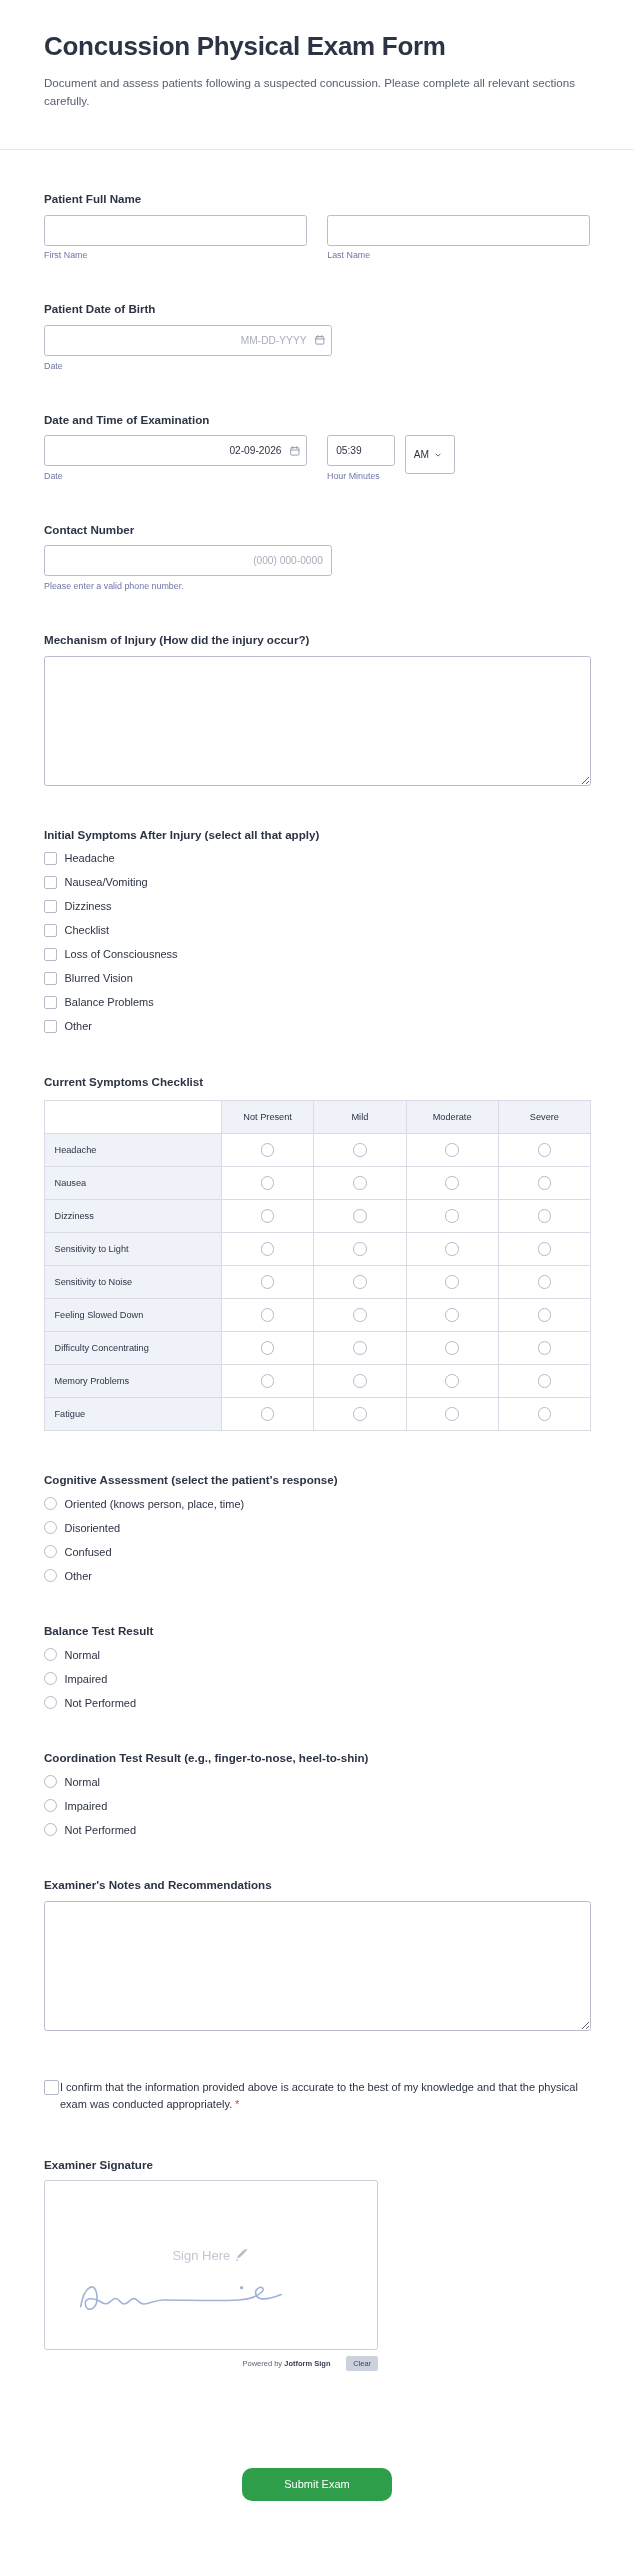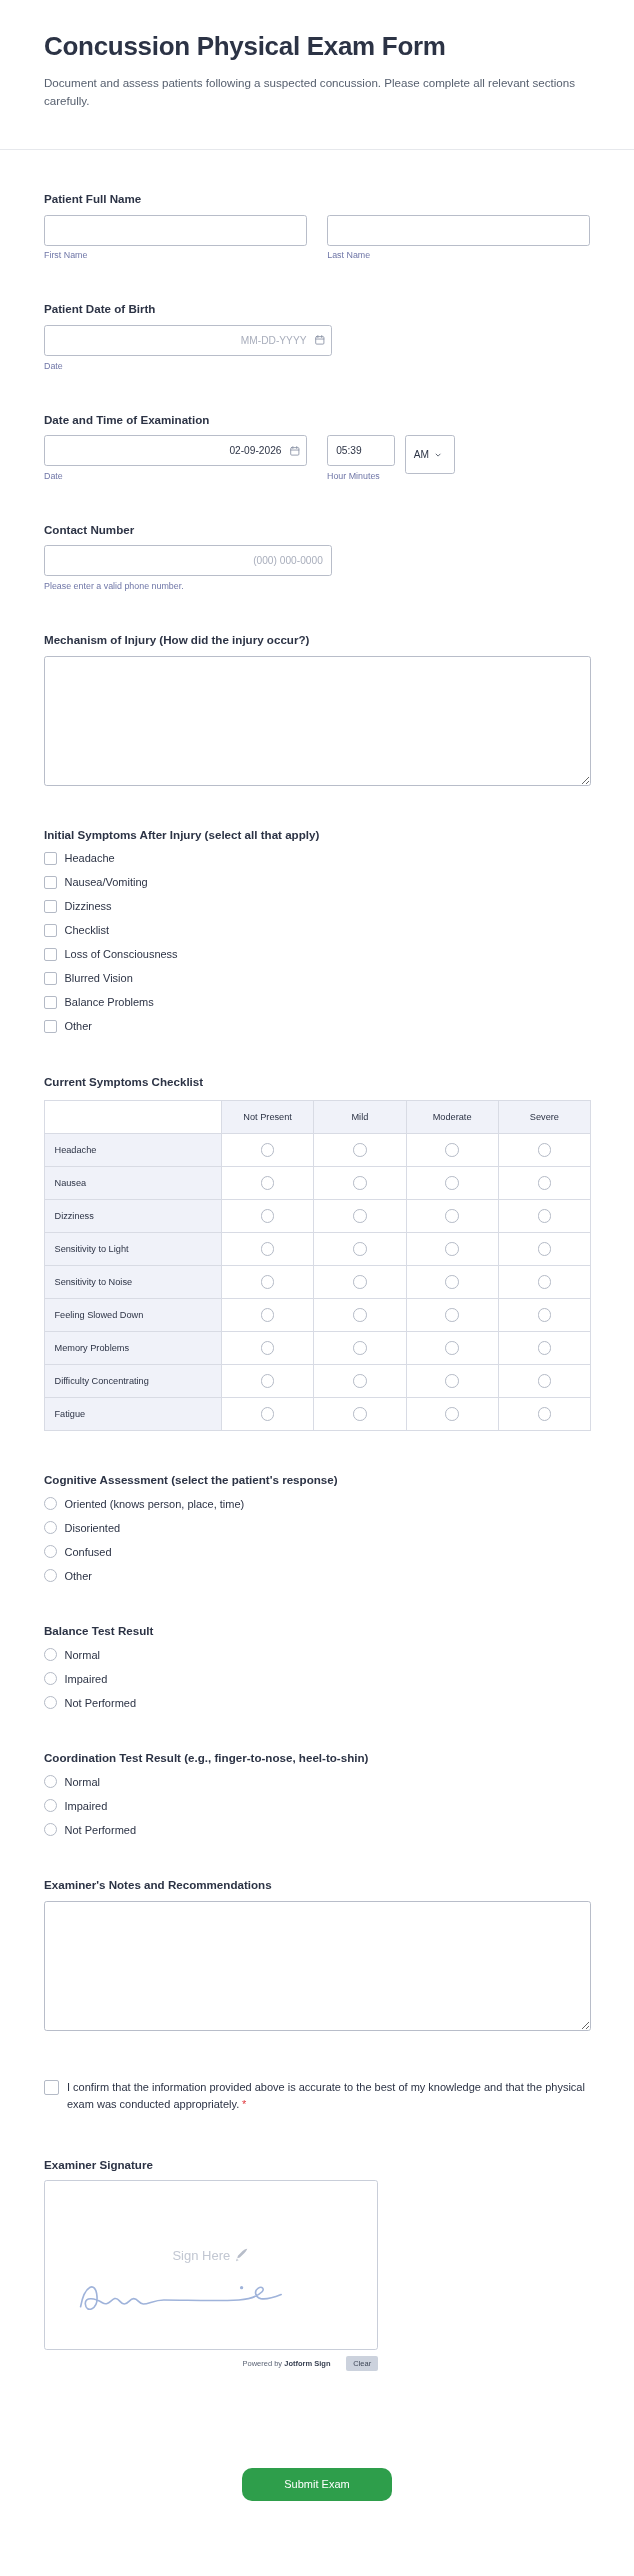--- a/index.html
+++ b/index.html
@@ -158,21 +158,21 @@
     justify-content: flex-start;
     padding-left: 9.5px;
     text-align: left;
   }
   .m-cell .radio { width: 13.6px; height: 13.6px; }
 
   .confirm {
     margin-top: 48px;
     display: flex;
     align-items: flex-start;
-    gap: 8px;
+    gap: 1px;
     max-width: 547px;
   }
   .confirm .checkbox { width: 15px; height: 15px; margin-top: 1.4px; }
   .confirm-text { font-size: 11px; line-height: 1.55; color: #2c3345; }
   .req { color: var(--required, #e0393e); margin-left: 2.7px; }
 
   .sig-section { margin-top: 45px; }
   .sig-box {
     position: relative;
     width: 334px;
@@ -451,36 +451,36 @@
             <span class="radio"></span>
           </div>
           <div class="m-cell">
             <span class="radio"></span>
           </div>
           <div class="m-cell">
             <span class="radio"></span>
           </div>
         </div>
         <div class="m-row">
+          <div class="m-cell m-rowlabel">Difficulty Concentrating</div>
+          <div class="m-cell">
+            <span class="radio"></span>
+          </div>
+          <div class="m-cell">
+            <span class="radio"></span>
+          </div>
+          <div class="m-cell">
+            <span class="radio"></span>
+          </div>
+          <div class="m-cell">
+            <span class="radio"></span>
+          </div>
+        </div>
+        <div class="m-row">
           <div class="m-cell m-rowlabel">Memory Problems</div>
-          <div class="m-cell">
-            <span class="radio"></span>
-          </div>
-          <div class="m-cell">
-            <span class="radio"></span>
-          </div>
-          <div class="m-cell">
-            <span class="radio"></span>
-          </div>
-          <div class="m-cell">
-            <span class="radio"></span>
-          </div>
-        </div>
-        <div class="m-row">
-          <div class="m-cell m-rowlabel">Difficulty Concentrating</div>
           <div class="m-cell">
             <span class="radio"></span>
           </div>
           <div class="m-cell">
             <span class="radio"></span>
           </div>
           <div class="m-cell">
             <span class="radio"></span>
           </div>
           <div class="m-cell">

